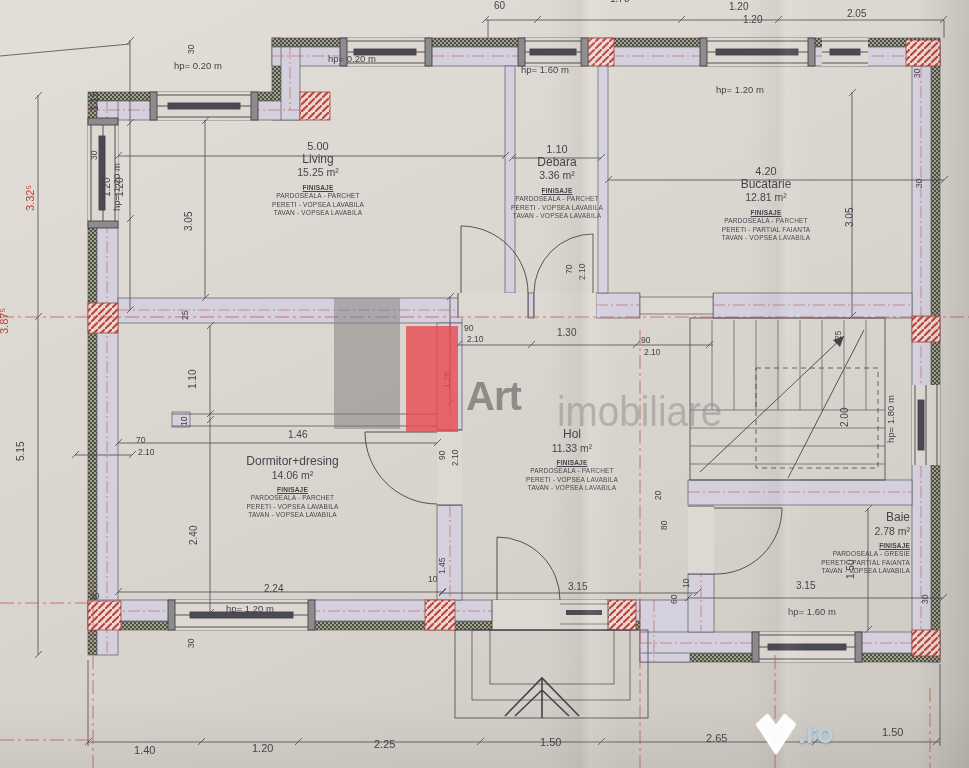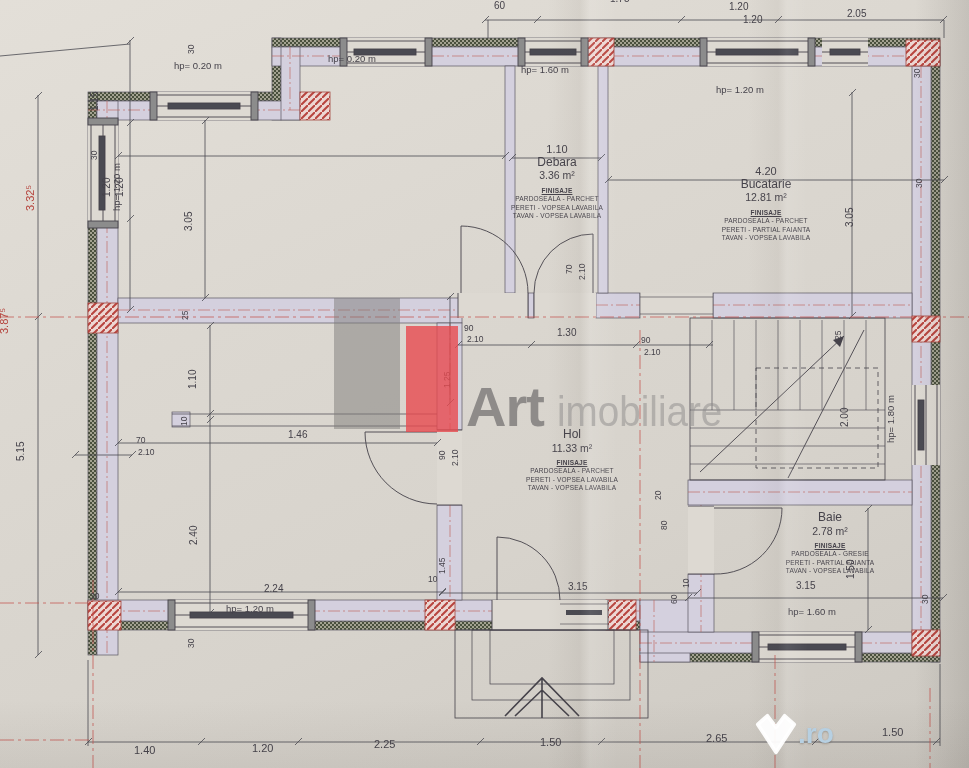--- a/index.html
+++ b/index.html
@@ -23,21 +23,21 @@
   .crease{position:absolute;top:0;height:768px;pointer-events:none;}
   #crease-1{left:548px;width:70px;background:linear-gradient(90deg,rgba(0,0,0,0),rgba(90,80,70,.07) 45%,rgba(255,255,255,.10) 60%,rgba(0,0,0,0));}
   #crease-2{left:748px;width:60px;background:linear-gradient(90deg,rgba(0,0,0,0),rgba(90,80,70,.06) 50%,rgba(255,255,255,.08) 65%,rgba(0,0,0,0));}
   #edge-shade{left:915px;width:54px;background:linear-gradient(90deg,rgba(0,0,0,0),rgba(60,55,50,.14));}
   #bottom-shade{position:absolute;left:0;top:700px;width:969px;height:68px;pointer-events:none;
     background:linear-gradient(180deg,rgba(0,0,0,0),rgba(70,62,55,.08));}
   #wm-agency{position:absolute;left:0;top:0;pointer-events:none;}
   .wm-block{position:absolute;}
   #wm-gray{left:334px;top:298px;width:66px;height:131px;background:rgba(125,123,122,.5);}
   #wm-red{left:406px;top:326px;width:52px;height:106px;background:rgba(231,74,79,.8);}
-  #wm-art{left:466px;top:374px;font-size:56px;font-weight:bold;color:rgba(120,118,118,.78);letter-spacing:-1px;}
+  #wm-art{left:466px;top:374px;font-size:40px;font-weight:bold;color:rgba(120,118,118,.78);letter-spacing:-1px;}
   #wm-imo{left:557px;top:388px;font-size:42px;color:rgba(140,138,138,.5);transform:scaleX(.92);transform-origin:0 0;}
   #wm-site{position:absolute;left:754px;top:712px;display:flex;align-items:center;}
   #wm-site-name{font-size:27px;font-weight:bold;color:rgba(255,255,255,.95);letter-spacing:-.5px;margin-left:4px;
     text-shadow:0 1px 3px rgba(60,50,40,.35);}
   #wm-site-tld{font-size:28px;font-weight:bold;color:#b7d0e2;text-shadow:0 1px 2px rgba(60,50,40,.3);}
 </style>
 </head>
 <body>
 
 <div id="stage">
@@ -211,20 +211,31 @@
     <path d="M868,508 V630 M865,512l7,-7 M865,633l7,-7"></path>
     <path d="M88,742 H940 M88,660 V746 M940,664 V746"></path>
     <path d="M85,745l7,-7 M198,745l7,-7 M295,745l7,-7 M477,745l7,-7 M598,745l7,-7 M812,745l7,-7 M933,745l7,-7"></path>
   </g>
 
   <g stroke="#c4544d" stroke-width="1" stroke-dasharray="14,4,3,4" opacity="0.75" fill="none">
     <path d="M0,317 H969 M93,580 V768 M640,330 V768 M775,655 V768 M930,688 V768 M0,740 H90 M0,603 H88"></path>
   </g>
 </svg>
 
+  <div class="room" style="left:238px;top:140px;width:160px;">
+    <div class="rdim">5.00</div>
+    <div class="rname">Living</div>
+    <div class="rarea">15.25 m²</div>
+    <div class="fin">
+      <div class="fint">FINISAJE</div>
+      <div>PARDOSEALA - PARCHET</div>
+      <div>PERETI - VOPSEA LAVABILA</div>
+      <div>TAVAN - VOPSEA LAVABILA</div>
+    </div>
+  </div>
 
   <div class="room" style="left:492px;top:143px;width:130px;">
     <div class="rdim">1.10</div>
     <div class="rname">Debara</div>
     <div class="rarea">3.36 m²</div>
     <div class="fin">
       <div class="fint">FINISAJE</div>
       <div>PARDOSEALA - PARCHET</div>
       <div>PERETI - VOPSEA LAVABILA</div>
       <div>TAVAN - VOPSEA LAVABILA</div>
@@ -236,33 +247,43 @@
     <div class="rname">Bucatarie</div>
     <div class="rarea">12.81 m²</div>
     <div class="fin">
       <div class="fint">FINISAJE</div>
       <div>PARDOSEALA - PARCHET</div>
       <div>PERETI - PARTIAL FAIANTA</div>
       <div>TAVAN - VOPSEA LAVABILA</div>
     </div>
   </div>
 
+  <div class="room" style="left:210px;top:455px;width:165px;">
+    <div class="rname">Dormitor+dresing</div>
+    <div class="rarea">14.06 m²</div>
+    <div class="fin">
+      <div class="fint">FINISAJE</div>
+      <div>PARDOSEALA - PARCHET</div>
+      <div>PERETI - VOPSEA LAVABILA</div>
+      <div>TAVAN - VOPSEA LAVABILA</div>
+    </div>
+  </div>
 
   <div class="room" style="left:492px;top:428px;width:160px;">
     <div class="rname">Hol</div>
     <div class="rarea">11.33 m²</div>
     <div class="fin">
       <div class="fint">FINISAJE</div>
       <div>PARDOSEALA - PARCHET</div>
       <div>PERETI - VOPSEA LAVABILA</div>
       <div>TAVAN - VOPSEA LAVABILA</div>
     </div>
   </div>
 
-  <div class="room" style="left:750px;top:511px;width:160px;">
+  <div class="room" style="left:750px;top:511px;width:160px;text-align:right;">
     <div class="rname">Baie</div>
     <div class="rarea">2.78 m²</div>
     <div class="fin">
       <div class="fint">FINISAJE</div>
       <div>PARDOSEALA - GRESIE</div>
       <div>PERETI - PARTIAL FAIANTA</div>
       <div>TAVAN - VOPSEA LAVABILA</div>
     </div>
   </div>
 

